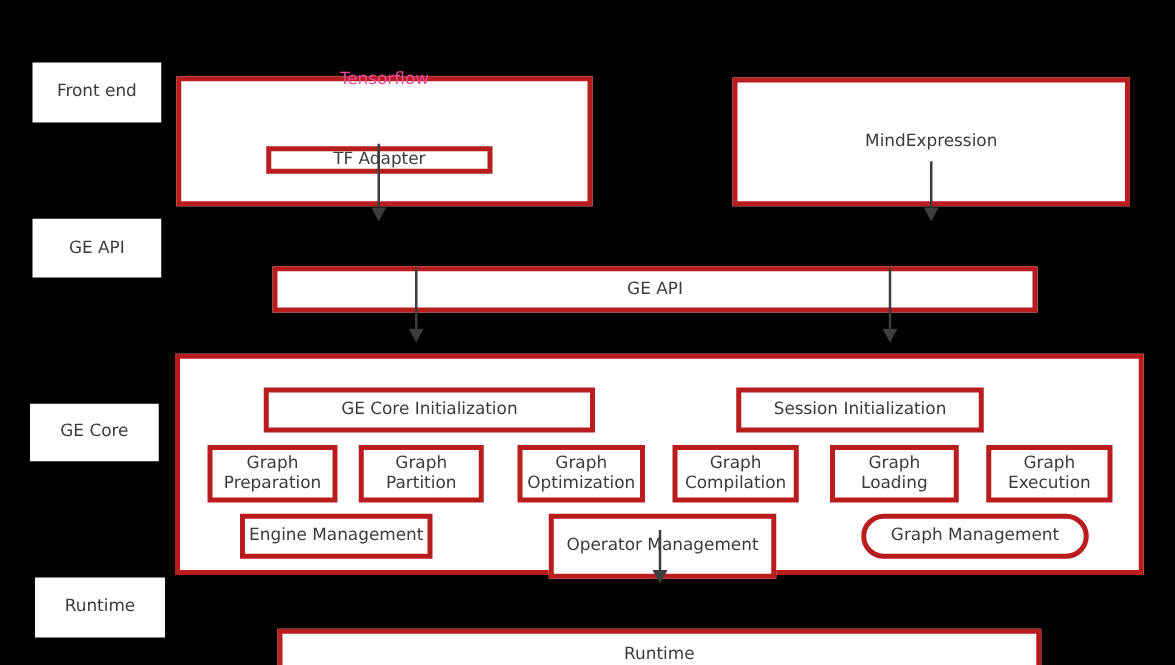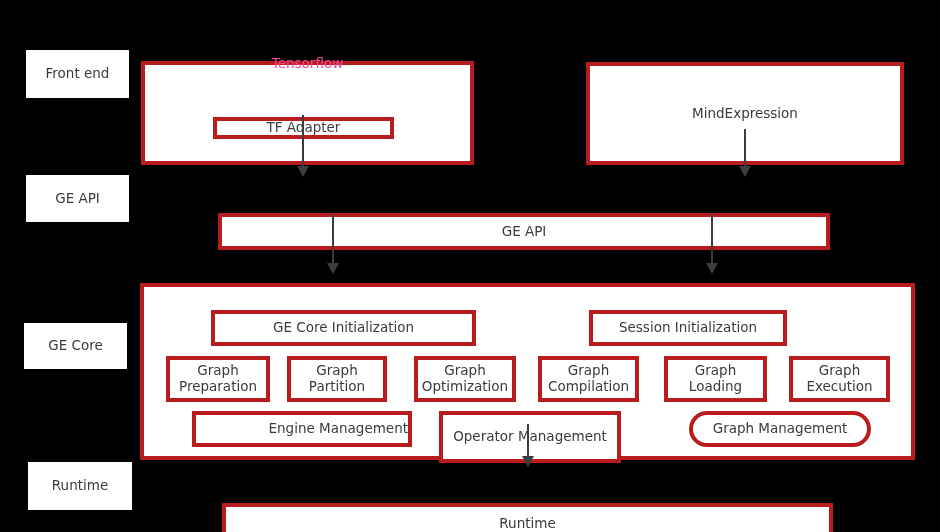--- a/index.html
+++ b/index.html
@@ -157,21 +157,21 @@
   <div class="box bordered lbl" style="left:664px; top:320px; width:103px; height:46px; flex-direction:column;">
     <span>Graph</span>
     <span>Loading</span>
   </div>
 
   <div class="box bordered lbl" style="left:789px; top:320px; width:101px; height:46px; flex-direction:column;">
     <span>Graph</span>
     <span>Execution</span>
   </div>
 
-  <div class="box bordered lbl" style="left:192px; top:375px; width:220px; height:36px;justify-content:flex-end;">
+  <div class="box bordered lbl" style="left:192px; top:375px; width:154px; height:36px;">
     <span>Engine Management</span>
   </div>
 
   <div class="box bordered lbl" style="left:439px; top:375px; width:182px; height:52px;">
     <span>Operator Management</span>
   </div>
 
   <div class="box bordered lbl" style="left:689px; top:375px; width:182px; height:36px;border-radius:18px;">
     <span>Graph Management</span>
   </div>

